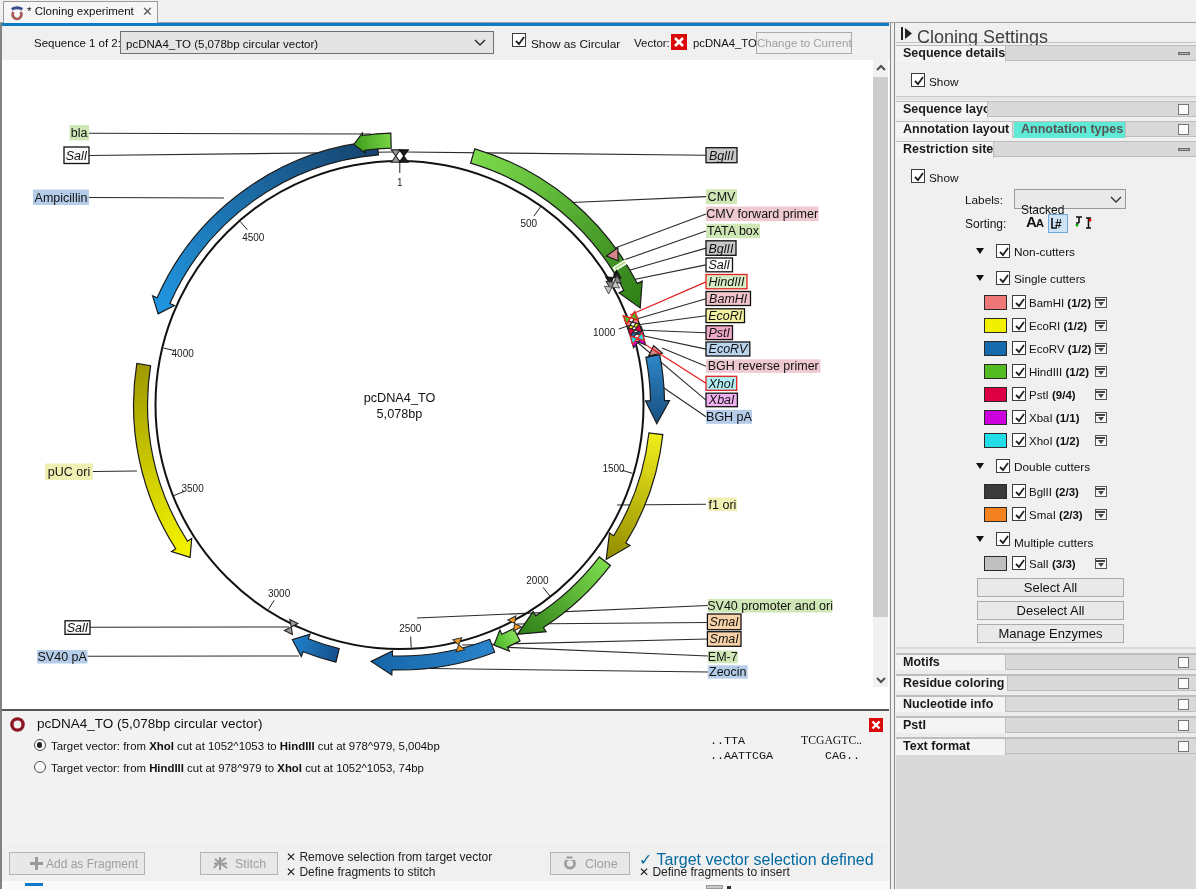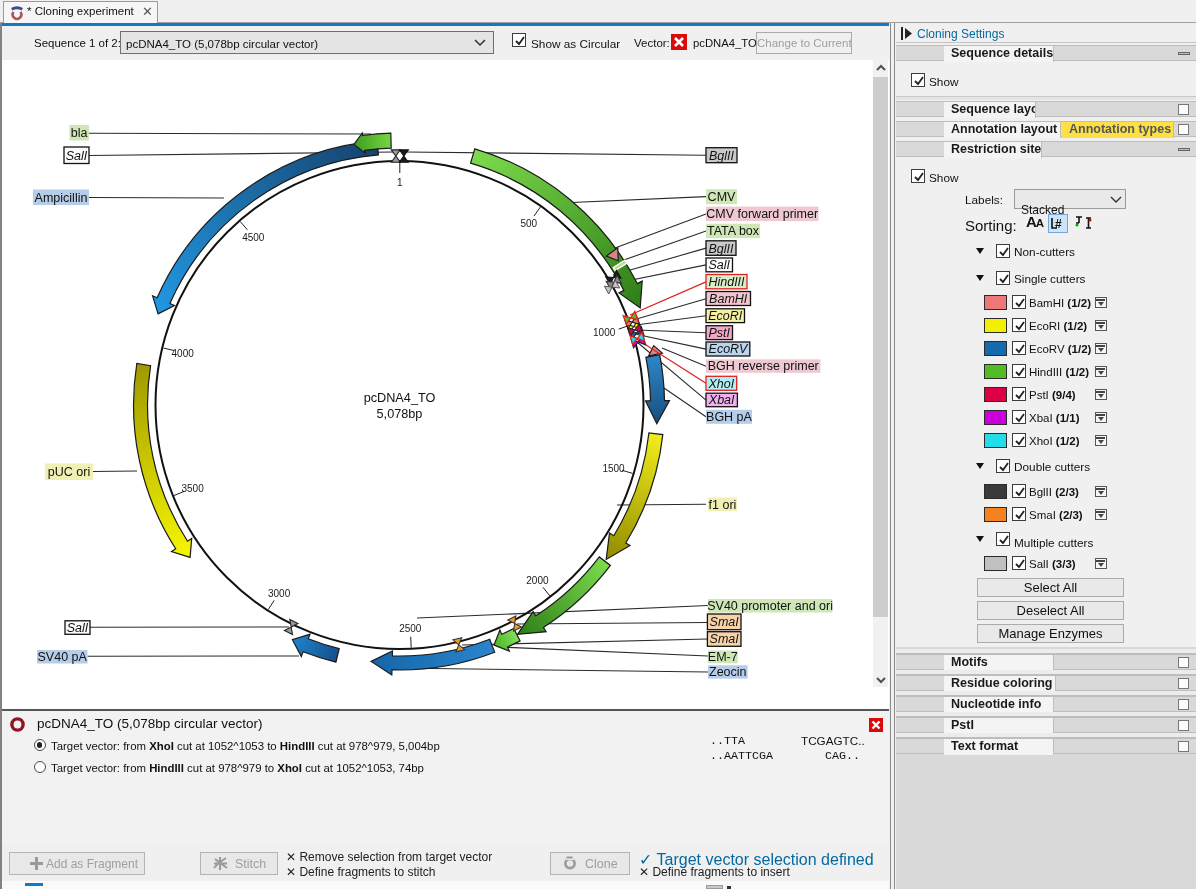--- a/index.html
+++ b/index.html
@@ -4,21 +4,21 @@
 <style>
 * { margin:0; padding:0; box-sizing:border-box; }
 html,body { width:1196px; height:889px; overflow:hidden; }
 body { font-family:"Liberation Sans", sans-serif; font-size:13px; color:#111; background:#f0f0f0; position:relative; }
 .abs { position:absolute; }
 .cb { position:absolute; width:14px; height:14px; background:#fff; border:1.6px solid #3c3c3c; }
 .cb svg { position:absolute; left:0.5px; top:0.5px; }
 .radio { position:absolute; width:12px; height:12px; border-radius:50%; background:#fff; border:1.4px solid #4a4a4a; }
 .radio.sel:after { content:""; position:absolute; left:2px; top:2px; width:5.5px; height:5.5px; border-radius:50%; background:#222; }
 .sechdr { position:absolute; left:896px; width:300px; height:16px; background:#d9d9d9; border-top:1px solid #bdbdbd; border-bottom:1px solid #bdbdbd; }
-.sectab { position:absolute; left:0; top:0; height:16px; background:#f4f4f4; border-right:1px solid #bdbdbd; font-weight:bold; font-size:12.5px; padding:0 0 0 7px; line-height:15px; color:#1a1a1a; white-space:nowrap; overflow:hidden;margin-left:48px; }
+.sectab { position:absolute; left:0; top:0; height:16px; background:#f4f4f4; border-right:1px solid #bdbdbd; font-weight:bold; font-size:12.5px; padding:0 0 0 7px; line-height:15px; color:#1a1a1a; white-space:nowrap; overflow:hidden; }
 .boxicon { position:absolute; right:7px; top:2px; width:11px; height:11px; border:1.2px solid #777; background:#fcfcfc; }
 .minicon { position:absolute; right:6px; top:6px; width:12px; height:3px; border:1px solid #666; background:#bbb; }
 .swatch { position:absolute; left:984px; width:23px; height:15px; border:1.6px solid #2a2a2a; }
 .enzdd { position:absolute; left:1095px; width:12px; height:11px; border:1.2px solid #555; background:#f6f6f6; }
 .enzdd:after { content:""; position:absolute; left:1.5px; top:4px; border-left:3.5px solid transparent; border-right:3.5px solid transparent; border-top:4px solid #444; }
 .enzdd:before { content:""; position:absolute; left:0; top:1px; width:9px; height:1.5px; background:#444; }
 .tri { position:absolute; width:0; height:0; border-left:4.5px solid transparent; border-right:4.5px solid transparent; border-top:6px solid #111; }
 .btn3 { position:absolute; left:977px; width:147px; height:19px; background:#e9e9e9; border:1px solid #ababab; text-align:center; font-size:13px; line-height:17px; color:#111; }
 </style>
 </head>
@@ -255,58 +255,58 @@
 <div class="abs" style="left:889px;top:23px;width:7px;height:866px;background:#f0f0f0"></div>
 <div class="abs" style="left:890px;top:23px;width:1px;height:866px;background:#8a8a8a"></div>
 <div class="abs" style="left:894px;top:23px;width:1px;height:866px;background:#8a8a8a"></div>
 
 <div class="abs" style="left:895px;top:23px;width:301px;height:866px;background:#f0f0f0"></div>
 <div class="abs" style="left:896px;top:23px;width:300px;height:20px;background:#f0f0f0;border-bottom:1px solid #c4c4c4"></div>
 <svg class="abs" style="left:901px;top:27px" width="12" height="13">
     <path d="M1 0 V13" stroke="#222" stroke-width="2"></path>
     <path d="M4 1 L11 6.5 L4 12 Z" fill="#222"></path>
   </svg>
-<div class="abs" style="left:917px;top:27px;font-size:12px;color:#0369a1">Cloning Settings</div>
+<div class="abs" style="left:917px;top:27px;font-size:18px;color:#404040">Cloning Settings</div>
 <div class="sechdr" style="top:45px">
     <div class="sectab" style="width:110px">Sequence details</div>
     <div class="minicon"></div>
   </div>
 <div class="cb" style="left:911px;top:73px">
     <svg width="12" height="12">
       <path d="M2 6 L5 9 L10 2" stroke="#222" stroke-width="1.8" fill="none"></path>
     </svg>
   </div>
 <div class="abs" style="left:929px;top:75px;font-size:11.8px">Show</div>
 <div class="abs" style="left:896px;top:96px;width:300px;height:4px;background:#e4e4e4;border-top:1px solid #c9c9c9"></div>
 <div class="sechdr" style="top:101px">
     <div class="sectab" style="width:92px">Sequence layout</div>
     <div class="boxicon"></div>
   </div>
 <div class="sechdr" style="top:121px">
     <div class="sectab" style="width:117px">Annotation layout</div>
-    <div class="sectab" style="left:118px;width:112px;background:#fde047;color:#555">Annotation types</div>
+    <div class="sectab" style="left:118px;width:112px;background:#5eead4;color:#555">Annotation types</div>
     <div class="boxicon"></div>
   </div>
 <div class="sechdr" style="top:141px">
     <div class="sectab" style="width:98px">Restriction sites</div>
     <div class="minicon"></div>
   </div>
 <div class="cb" style="left:911px;top:169px">
     <svg width="12" height="12">
       <path d="M2 6 L5 9 L10 2" stroke="#222" stroke-width="1.8" fill="none"></path>
     </svg>
   </div>
 <div class="abs" style="left:929px;top:171px;font-size:11.8px">Show</div>
 <div class="abs" style="left:965px;top:193px;width:44px;font-size:11.8px">Labels:</div>
 <div class="abs" style="left:1014px;top:189px;width:112px;height:20px;background:#e9e9e9;border:1px solid #9a9a9a"></div>
 <div class="abs" style="left:1021px;top:203px;font-size:12px">Stacked</div>
 <svg class="abs" style="left:1110px;top:196px" width="12" height="7">
     <path d="M1 1 L6 6 L11 1" stroke="#333" stroke-width="1.4" fill="none"></path>
   </svg>
-<div class="abs" style="left:965px;top:217px;width:44px;text-align:right;font-size:15px">Sorting:</div>
+<div class="abs" style="left:965px;top:217px;width:44px;font-size:12px">Sorting:</div>
 <div class="abs" style="left:1026px;top:213px;font-size:15px;font-weight:bold;letter-spacing:-1px">A<span style="font-size:11.5px">A</span></div>
 <div class="abs" style="left:1048px;top:214px;width:20px;height:19px;background:#cfe3f6;border:1.3px solid #70a8dc"></div>
 <svg class="abs" style="left:1050px;top:216px" width="16" height="15">
     <path d="M2 2 V12 H7" stroke="#111" stroke-width="1.6" fill="none"></path>
     <text x="5" y="12" font-size="12" font-weight="bold" fill="#111" font-family="Liberation Sans">#</text>
   </svg>
 <svg class="abs" style="left:1074px;top:215px" width="18" height="16">
     <path d="M2 2 H8 M5 2 V8 M5 8 H2" stroke="#111" stroke-width="1.6" fill="none"></path>
     <circle cx="3" cy="10" r="1.5" fill="#0a0"></circle>
     <path d="M12 3 H17 M14.5 3 V13 M12 13 H17" stroke="#111" stroke-width="1.6" fill="none"></path>
@@ -457,21 +457,21 @@
 <div class="abs" style="left:37px;top:716px;font-size:13.5px">pcDNA4_TO (5,078bp circular vector)</div>
 <div class="radio sel" style="left:33.5px;top:739px"></div>
 <div class="abs" style="left:51px;top:740px;font-size:11.4px">Target vector: from <b>XhoI</b> cut at 1052^1053 to <b>HindIII</b> cut at 978^979, 5,004bp</div>
 <div class="radio" style="left:33.5px;top:761px"></div>
 <div class="abs" style="left:51px;top:762px;font-size:11.4px">Target vector: from <b>HindIII</b> cut at 978^979 to <b>XhoI</b> cut at 1052^1053, 74bp</div>
 <div class="abs" style="left:869px;top:718px;width:14px;height:14px;background:#db0a0a"></div>
 <svg class="abs" style="left:869px;top:718px" width="14" height="14">
     <path d="M3.5 3.5 L10.5 10.5 M10.5 3.5 L3.5 10.5" stroke="#fff" stroke-width="2.4"></path>
   </svg>
 <div class="abs" style="left:710px;top:734px;font-family:'Liberation Mono',monospace;font-size:11.7px;letter-spacing:0">..TTA</div>
-<div class="abs" style="left:801px;top:734px;font-family:Liberation Sans, sans-serif;font-size:11.7px;letter-spacing:0">TCGAGTC..</div>
+<div class="abs" style="left:801px;top:734px;font-family:Liberation Serif, serif;font-size:11.7px;letter-spacing:0">TCGAGTC..</div>
 <div class="abs" style="left:710px;top:749px;font-family:'Liberation Mono',monospace;font-size:11.7px;letter-spacing:0">..AATTCGA</div>
 <div class="abs" style="left:825px;top:749px;font-family:'Liberation Mono',monospace;font-size:11.7px;letter-spacing:0">CAG..</div>
 
 <div class="abs" style="left:2px;top:845px;width:887px;height:36px;background:#f0f0f0"></div>
 <div class="abs" style="left:9px;top:852px;width:136px;height:23px;background:#e8e8e8;border:1px solid #b4b4b4;color:#9f9f9f;font-size:13px"></div>
 <svg class="abs" style="left:30px;top:857px" width="13" height="13">
     <path d="M5 0 H8 V5 H13 V8 H8 V13 H5 V8 H0 V5 H5 Z" fill="#9a9a9a"></path>
   </svg>
 <div class="abs" style="left:46px;top:857px;color:#9f9f9f;font-size:12px;white-space:nowrap">Add as Fragment</div>
 <div class="abs" style="left:200px;top:852px;width:78px;height:23px;background:#e8e8e8;border:1px solid #b4b4b4;color:#9f9f9f;font-size:13px"></div>

